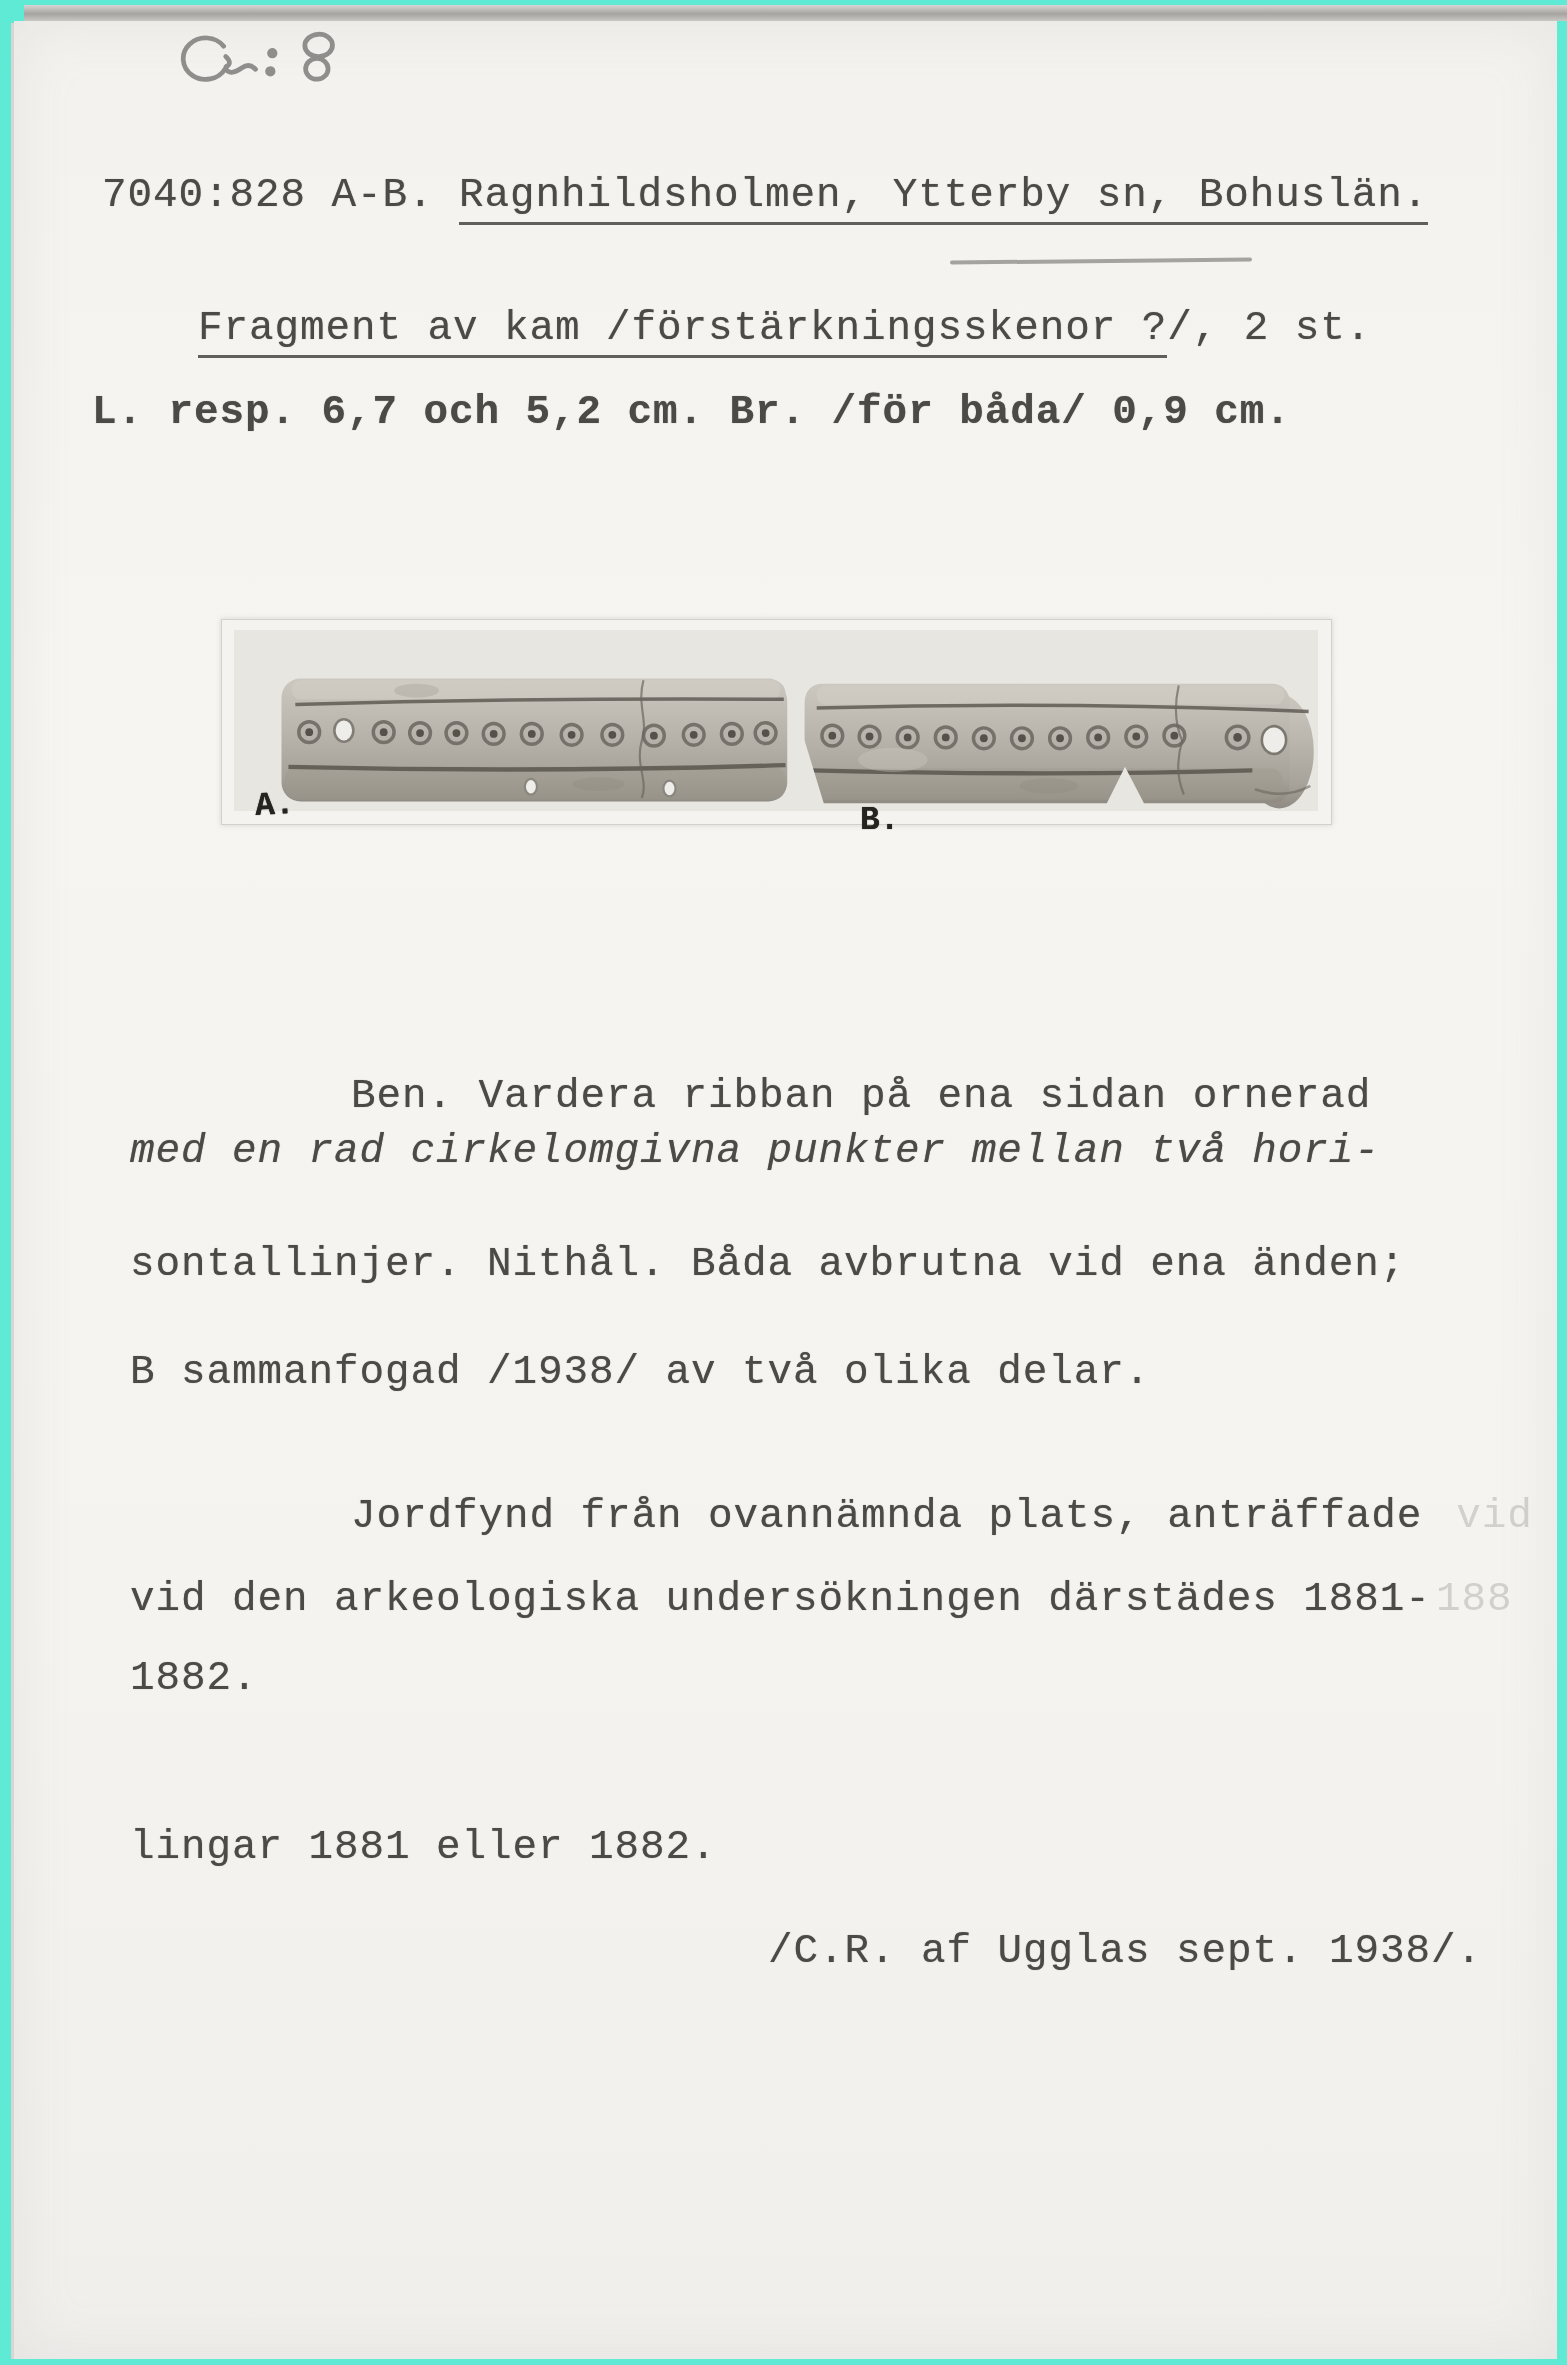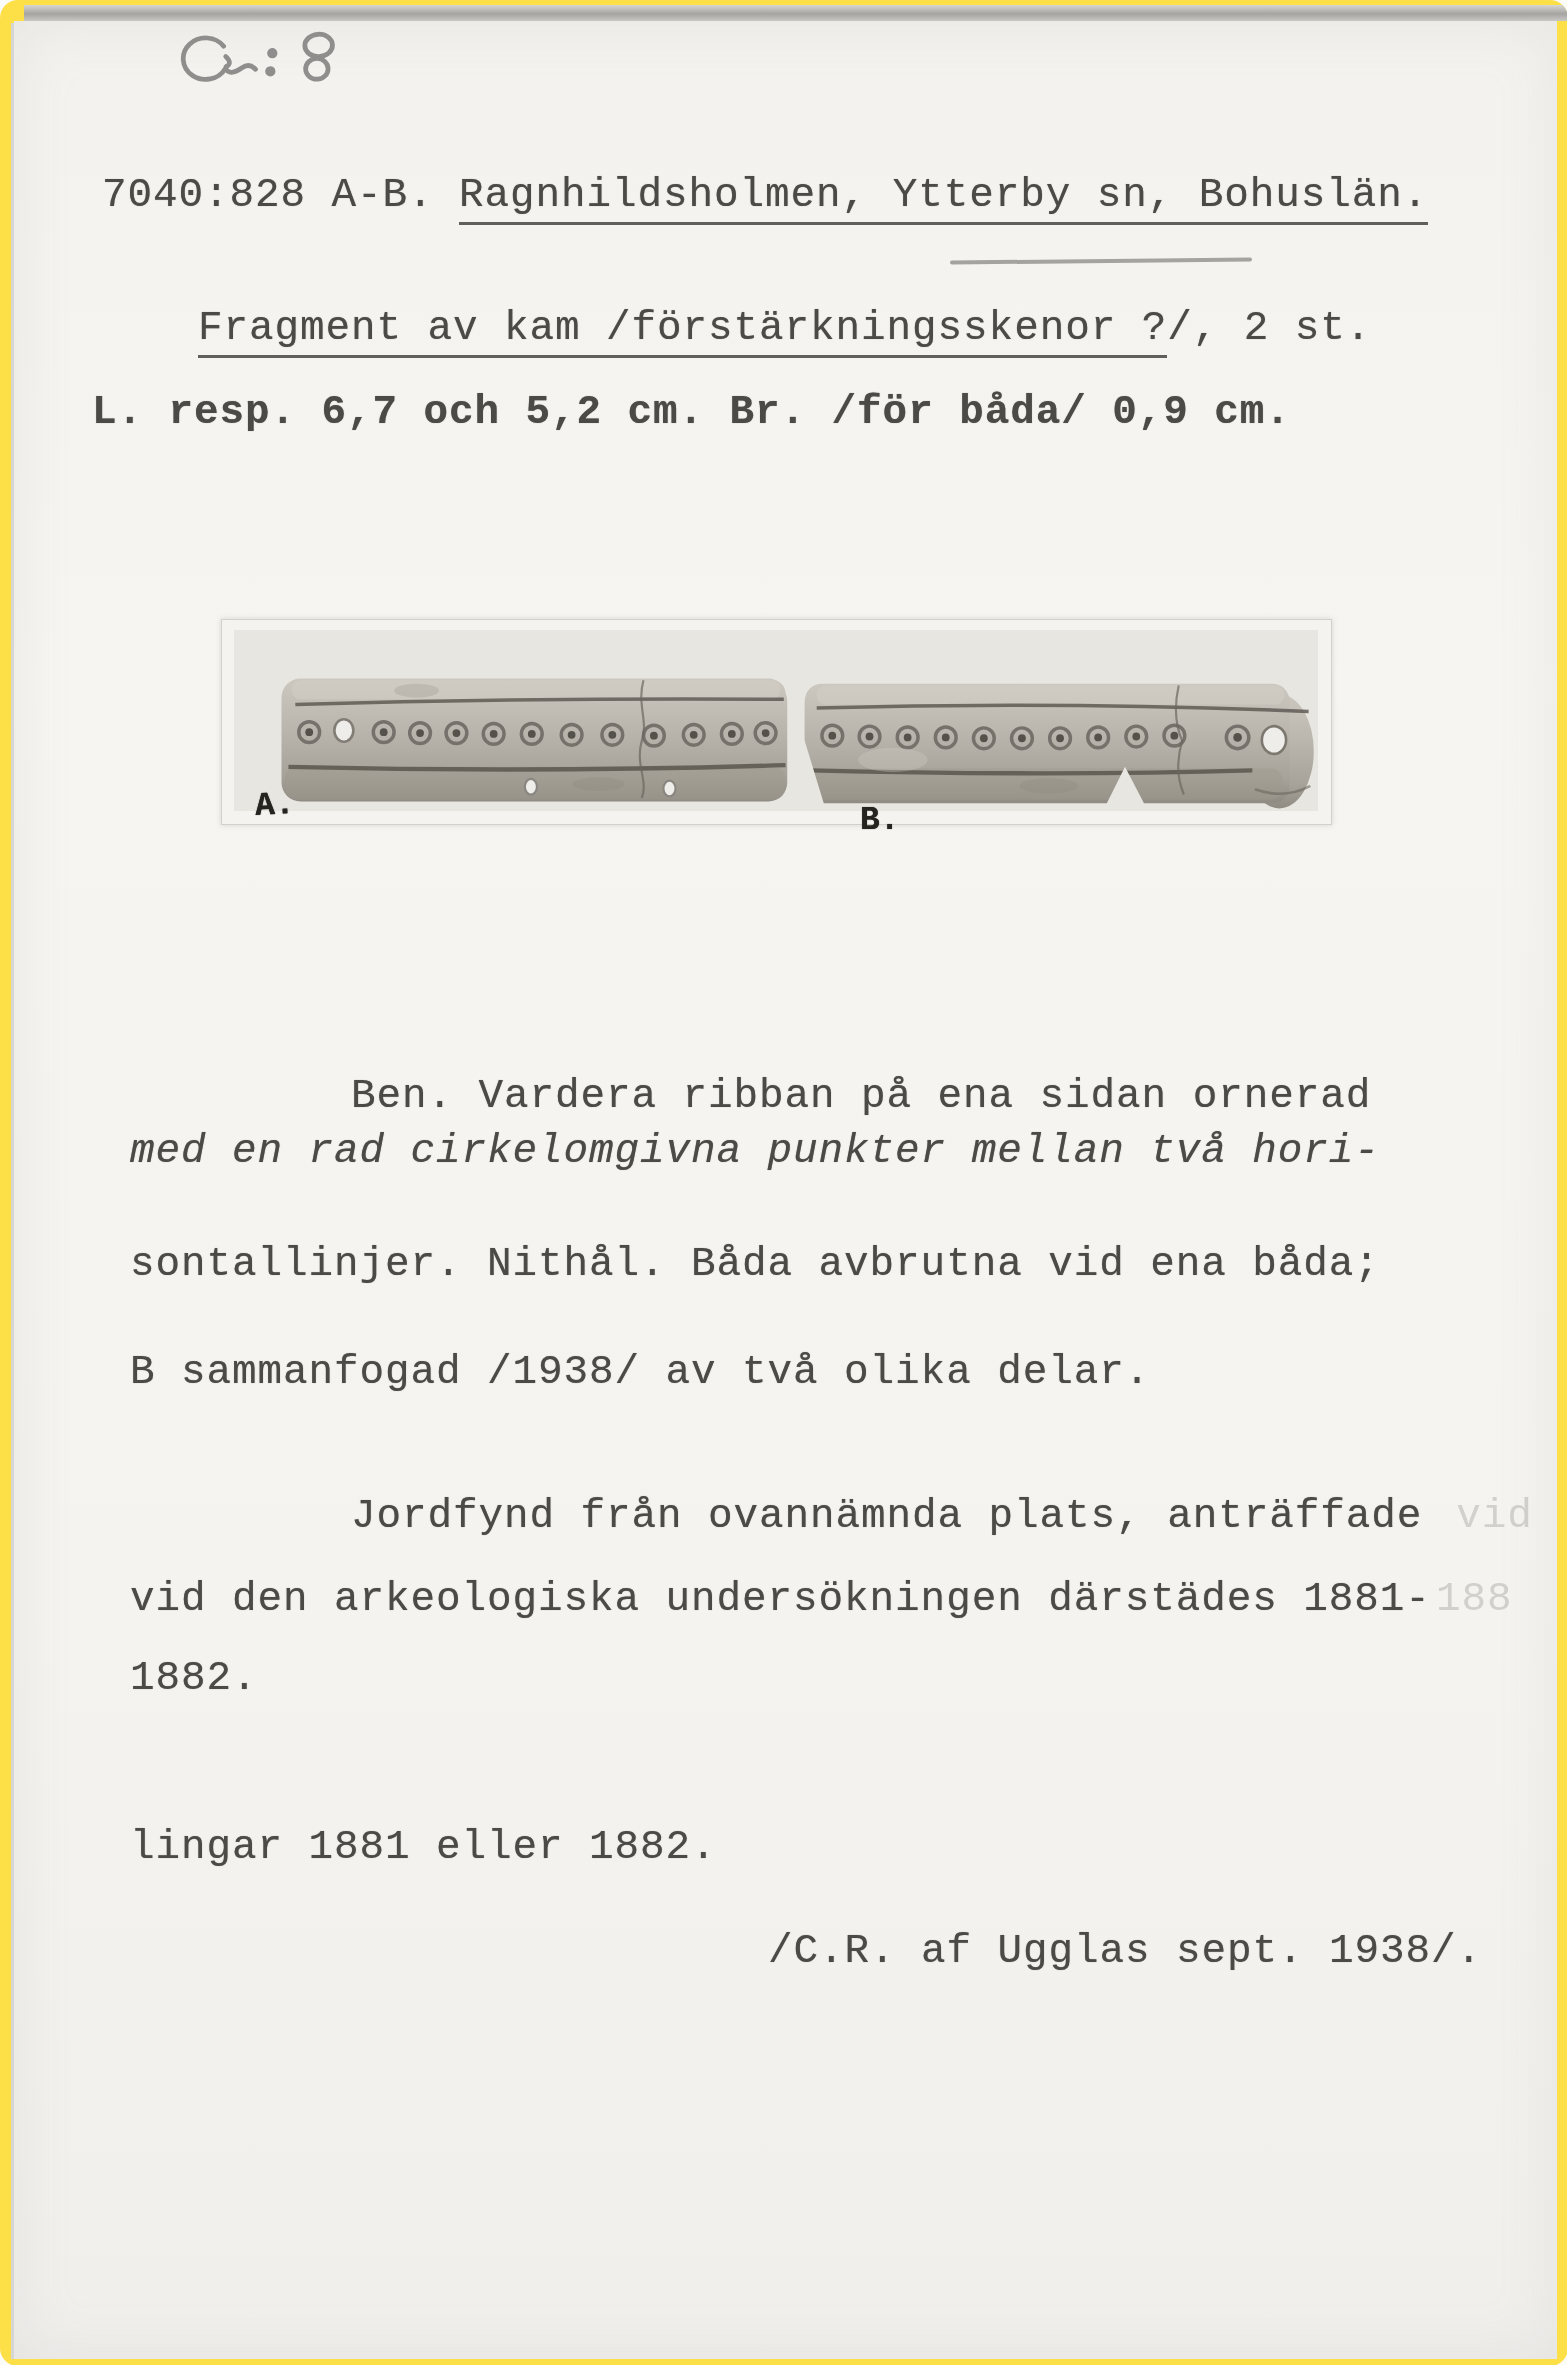--- a/index.html
+++ b/index.html
@@ -1,17 +1,17 @@
 <!DOCTYPE html>
 <html style="font-size:14px"><head>
 <meta charset="utf-8">
 <style>
   html,body{margin:0;padding:0;background:#fbfbfa;}
   .page{position:relative;width:1568px;height:2366px;overflow:hidden;
-        background:#fde047;font-family:"Liberation Mono","DejaVu Sans Mono",monospace;border-radius:18px;}
+        background:#5eead4;font-family:"Liberation Mono","DejaVu Sans Mono",monospace;}
   .top-edge{position:absolute;left:24px;top:5.2px;width:1543px;height:15.6px;
         background:linear-gradient(180deg,#d8d6d3,#a6a4a1 55%,#c9c7c4);}
   .left-edge{position:absolute;left:11.3px;top:22.6px;width:2.6px;height:2336px;background:#d8d6d3;}
   .paper{position:absolute;left:14px;top:21px;width:1543px;height:2338px;
         background:linear-gradient(180deg,#f3f2ef 0%,#f6f5f2 28%,#f4f3f0 70%,#f0efec 100%);
         box-shadow:inset 0 0 61px rgba(160,155,148,0.14);}
   .tw{position:absolute;font-size:41px;line-height:47px;color:#4c4a47;
       letter-spacing:0.9px;white-space:pre;text-shadow:0 0 0.9px rgba(76,74,71,0.6);}
   .ul{border-bottom:3.5px solid rgba(70,68,64,0.85);padding-bottom:4.3px;}
   .ghost{color:rgba(110,108,104,0.26);text-shadow:none;}
@@ -147,21 +147,21 @@
       </g>
 
       <polygon points="630,48 666,44 652,108 682,206 638,210 646,112" fill="#e8e6e1"></polygon>
     </svg>
     <div class="photo-label" style="left:33px;top:167px;transform:rotate(-3deg);">A.</div>
     <div class="photo-label" style="left:638px;top:182px;">B.</div>
   </div>
 
   <div class="tw" style="left:351px;top:1073px;">Ben. Vardera ribban på ena sidan ornerad</div>
   <div class="tw" style="left:130px;top:1128px;font-style:italic;">med en rad cirkelomgivna punkter mellan två hori-</div>
-  <div class="tw" style="left:130px;top:1241px;">sontallinjer. Nithål. Båda avbrutna vid ena båda;</div>
+  <div class="tw" style="left:130px;top:1241px;">sontallinjer. Nithål. Båda avbrutna vid ena änden;</div>
   <div class="tw" style="left:130px;top:1325px;margin-top:24px;">B sammanfogad /1938/ av två olika delar.</div>
   <div class="tw" style="left:351px;top:1493px;"><span>Jordfynd från ovannämnda plats, anträffade</span><span class="ghost" style="margin-left:34px;">vid</span></div>
   <div class="tw" style="left:130px;top:1576px;"><span>vid den arkeologiska undersökningen därstädes 1881-</span><span class="ghost" style="margin-left:5.2px;">188</span></div>
   <div class="tw" style="left:130px;top:1655px;">1882.</div>
   <div class="tw" style="left:130px;top:1824px;">lingar 1881 eller 1882.</div>
 
   <div class="tw" style="left:768px;top:1928px;">/C.R. af Ugglas sept. 1938/.</div>
 </div>
 
 

